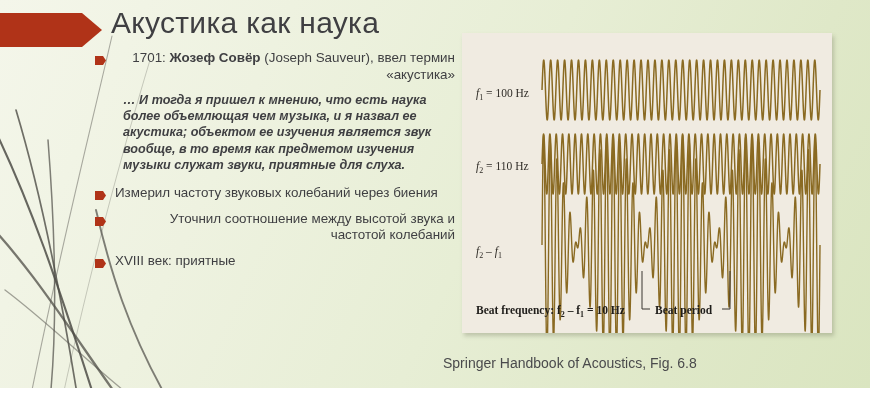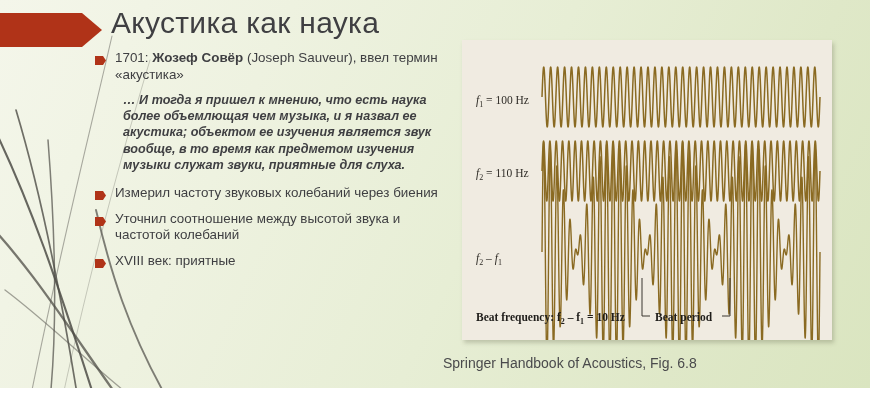--- a/index.html
+++ b/index.html
@@ -59,20 +59,21 @@
     left: 95px;
     top: 50px;
     width: 360px;
   }
 
   .bullet-row {
     position: relative;
     display: flex;
     align-items: flex-start;
     margin-bottom: 9px;
+    text-align: right;
   }
 
   .bullet-marker {
     flex: 0 0 auto;
     width: 11px;
     height: 9px;
     margin-top: 6px;
     margin-right: 9px;
   }
 
@@ -94,21 +95,21 @@
     font-weight: bold;
     color: #3f3f42;
     width: 330px;
     font-family: "Liberation Sans", sans-serif;
   }
 
   
   #figure-panel {
     position: absolute;
     left: 462px;
-    top: 40px;
+    top: 33px;
     width: 370px;
     height: 300px;
     background: #f0ebe1;
     box-shadow: 2px 3px 4px rgba(90, 95, 70, 0.28);
   }
 
   #figure-svg {
     display: block;
     width: 370px;
     height: 300px;

